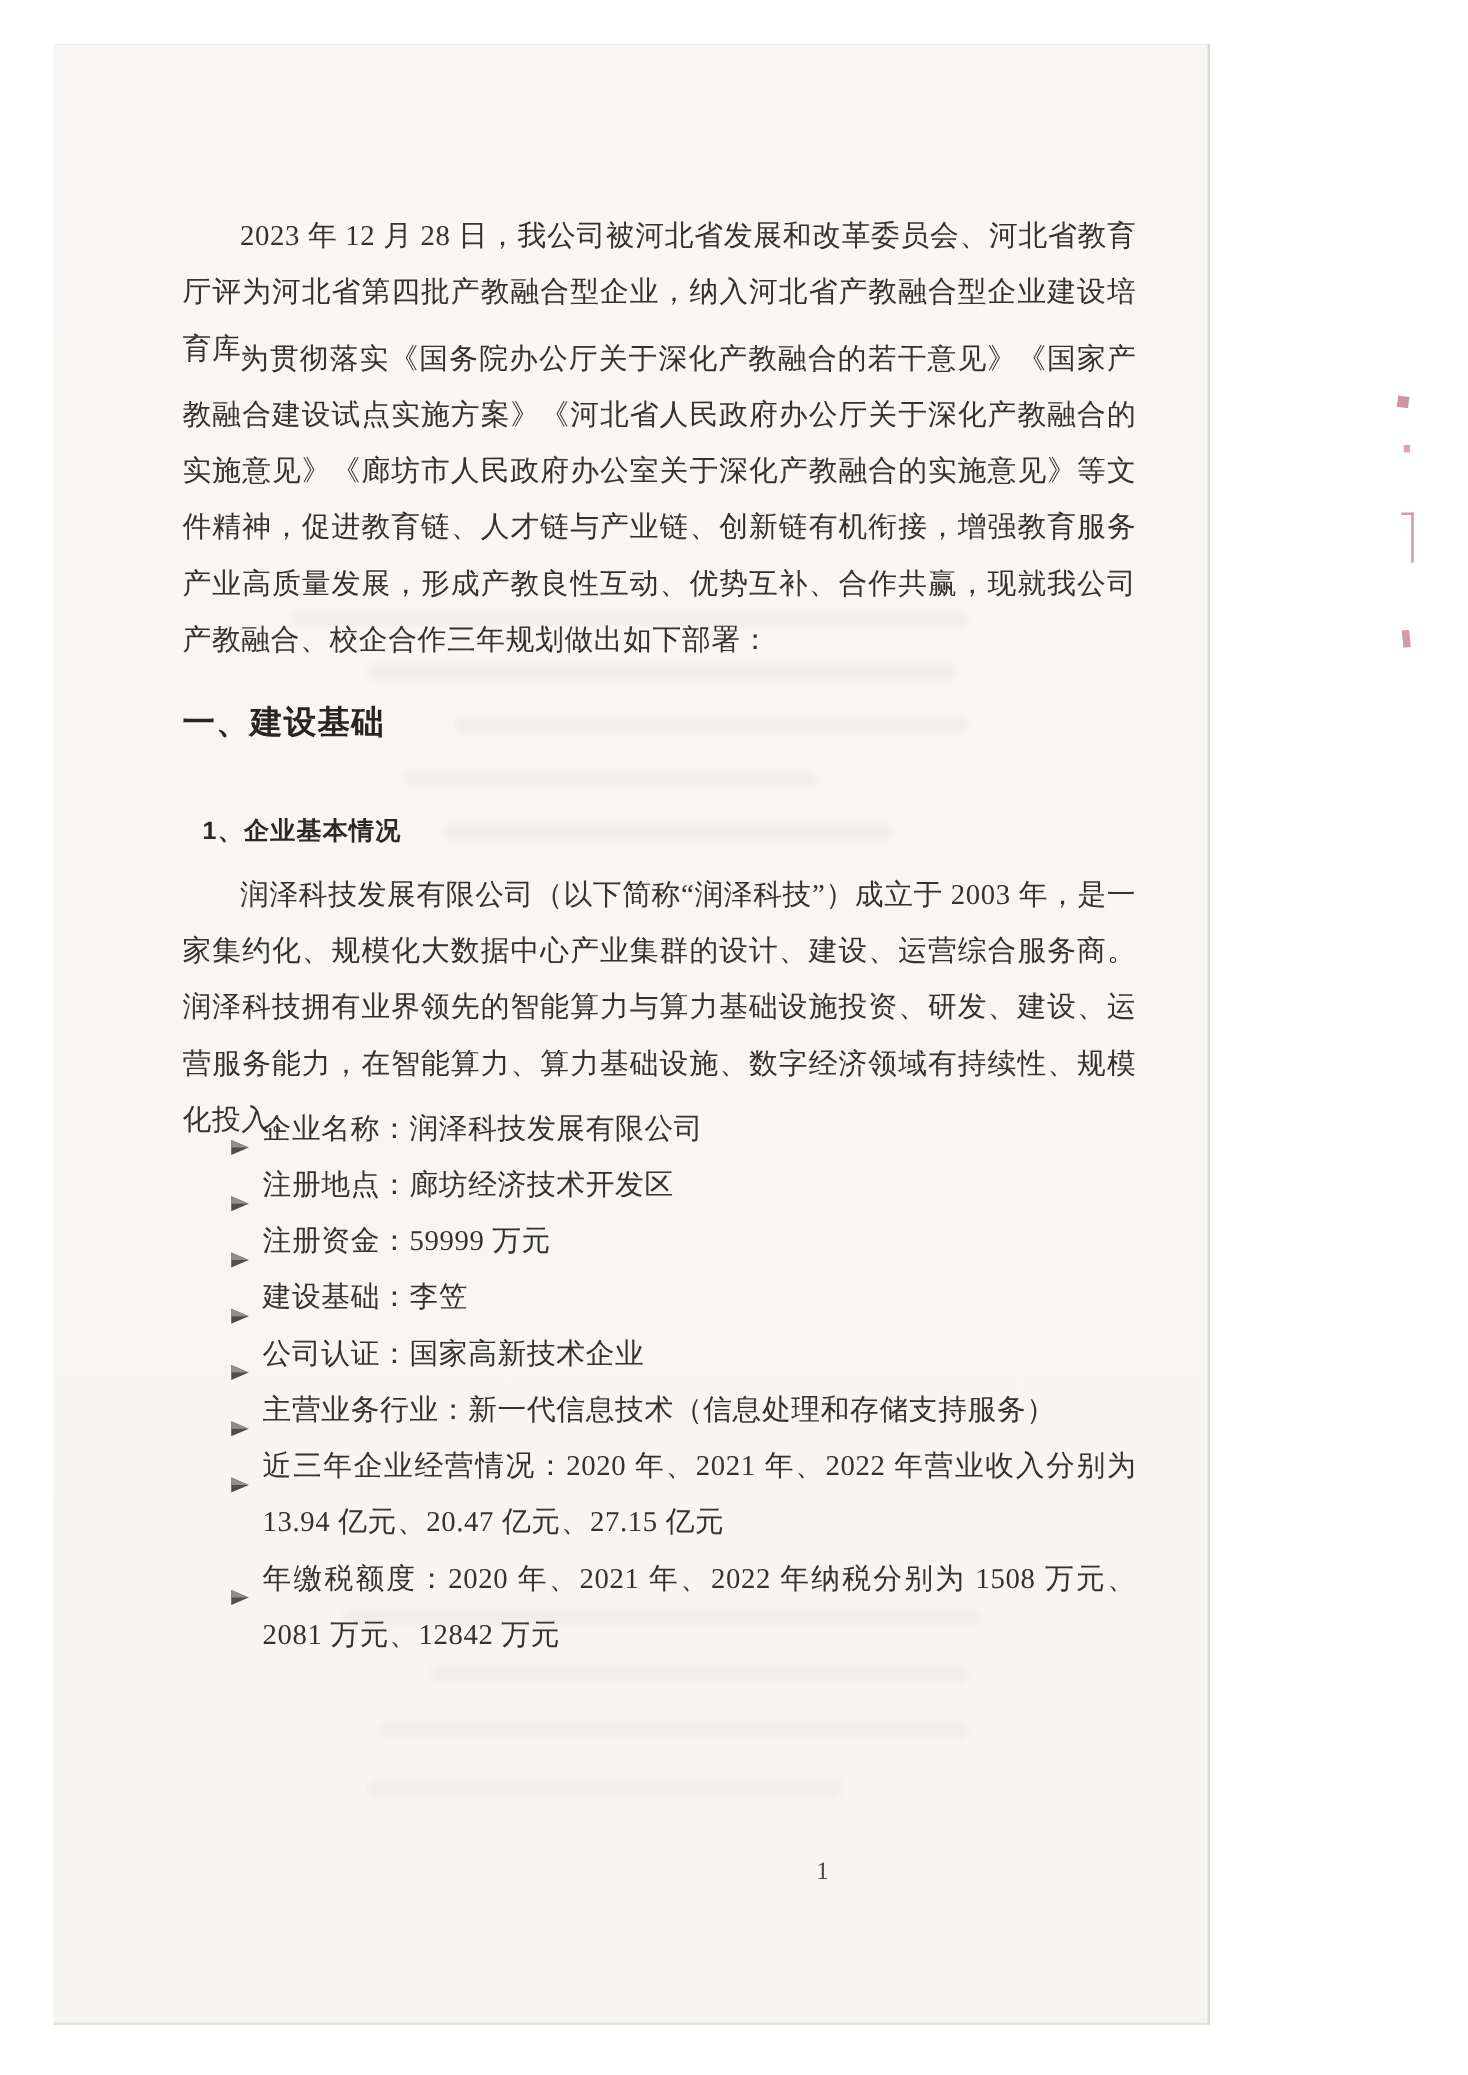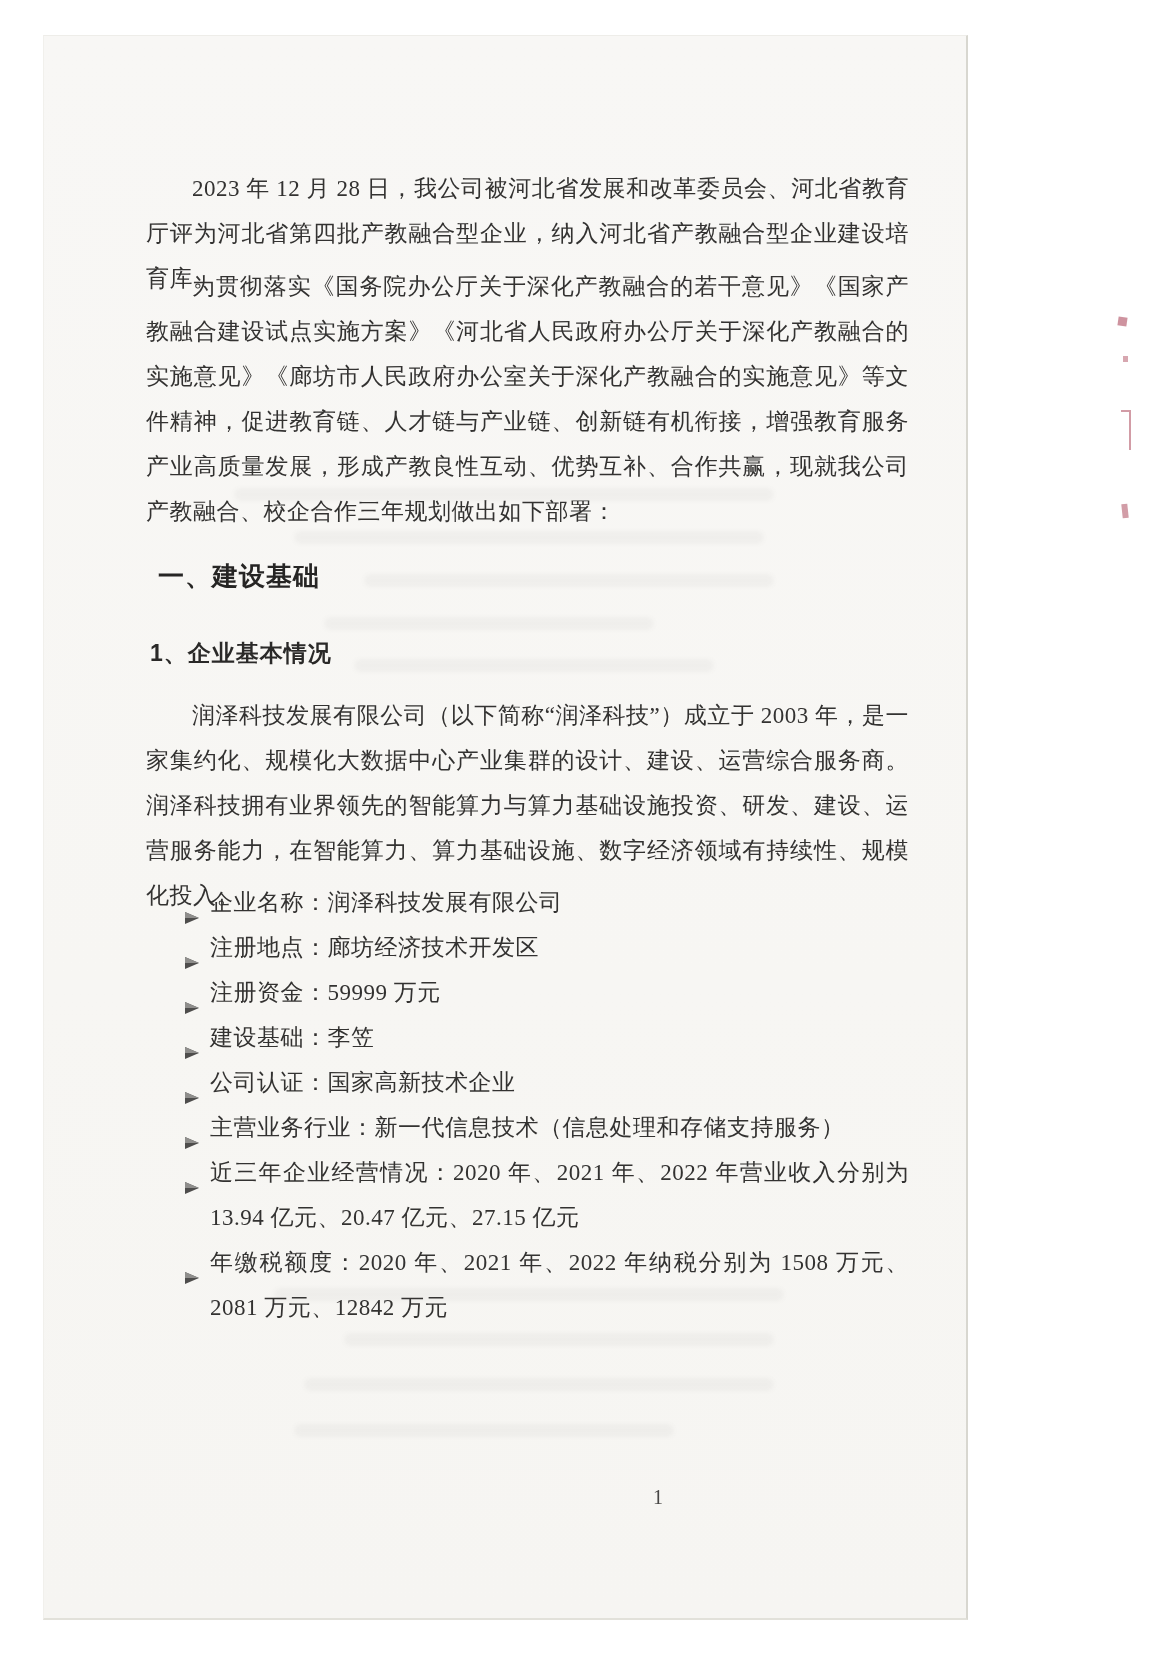--- a/index.html
+++ b/index.html
@@ -18,29 +18,29 @@
     box-sizing:border-box;
   }
   .content{position:absolute;left:102px;top:0;width:763px;}
   .para{
     position:absolute;left:0;width:763px;margin:0;
     font-size:23px;line-height:45px;color:#333231;
     text-align:justify;letter-spacing:0.5px;
   }
   .indent{text-indent:2em;}
   .h1{
-    position:absolute;left:12px;margin:0;
-    font-family:Liberation Mono, monospace;
+    position:absolute;left:0;margin:0;
+    font-family:Liberation Serif, serif;
     font-size:26px;line-height:36px;font-weight:700;color:#262524;
     letter-spacing:1px;
   }
   .h2{
-    position:absolute;left:0;margin:4px;
+    position:absolute;left:0;margin:16px;
     font-family:"Liberation Sans","DejaVu Sans",sans-serif;
-    font-size:23px;line-height:36px;font-weight:700;color:#2a2928;
+    font-size:20px;line-height:36px;font-weight:700;color:#2a2928;
     letter-spacing:1px;
   }
   ul.bullets{
     position:absolute;left:0;width:763px;margin:0;padding:0;list-style:none;
   }
   ul.bullets li{
     position:relative;margin:0;padding:0 0 0 64px;
     font-size:23px;line-height:45px;color:#333231;
     text-align:justify;letter-spacing:0.5px;box-sizing:border-box;
   }

